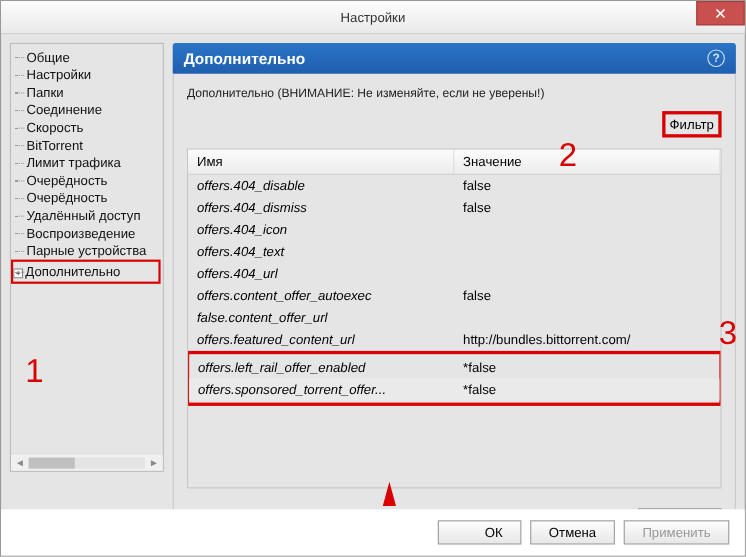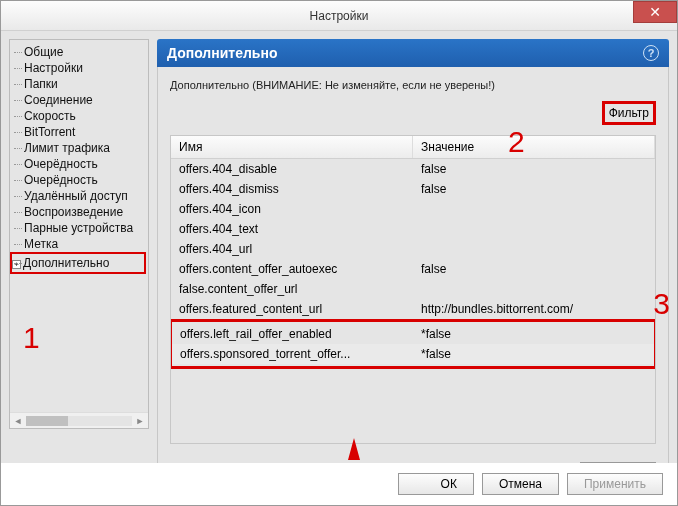--- a/index.html
+++ b/index.html
@@ -99,21 +99,21 @@
     display: flex; background: linear-gradient(#fcfcfc,#ececec);
     border-bottom: 1px solid #d0d0d0; font-size: 12px;
   }
   .th { padding: 4px 8px; border-right: 1px solid #ddd; }
   .th.name { width: 50%; }
   .th.val  { flex: 1; }
 
   .table-body { font-size: 12px; }
   .tr { display: flex; padding: 2px 0; }
   .td { padding: 1px 8px; white-space: nowrap; overflow: hidden; text-overflow: ellipsis; }
-  .td.name { width: 50%; }
+  .td.name { width: 50%; font-style: italic; }
   .td.val  { flex: 1; }
 
   .red-box3 {
     border: 3px solid #d80000; padding: 2px 0; margin: 0 -2px 0 -2px;
   }
   .tr.sel { background: #eaeaea; }
 
   .value-row {
     display: flex; align-items: center; gap: 18px;
     padding-top: 8px; margin-top: auto;
@@ -168,21 +168,20 @@
       <div class="tree-node"><span>Папки</span></div>
       <div class="tree-node"><span>Соединение</span></div>
       <div class="tree-node"><span>Скорость</span></div>
       <div class="tree-node"><span>BitTorrent</span></div>
       <div class="tree-node"><span>Лимит трафика</span></div>
       <div class="tree-node"><span>Очерёдность</span></div>
       <div class="tree-node"><span>Очерёдность</span></div>
       <div class="tree-node"><span>Удалённый доступ</span></div>
       <div class="tree-node"><span>Воспроизведение</span></div>
       <div class="tree-node"><span>Парные устройства</span></div>
-      <div class="tree-node"><span>Метка</span></div>
       <div class="tree-node selected-box">
         <span class="exp">+</span><span>Дополнительно</span>
       </div>
       <div class="tree-scroll-h">
         <div class="arr">◄</div>
         <div class="track">
             <div class="thumb"></div>
           </div>
         <div class="arr">►</div>
       </div>

